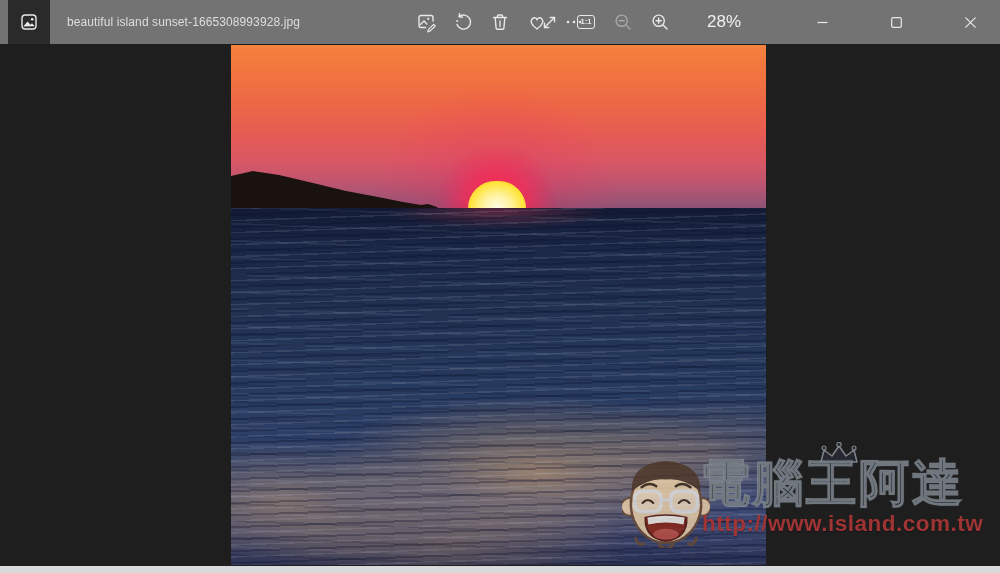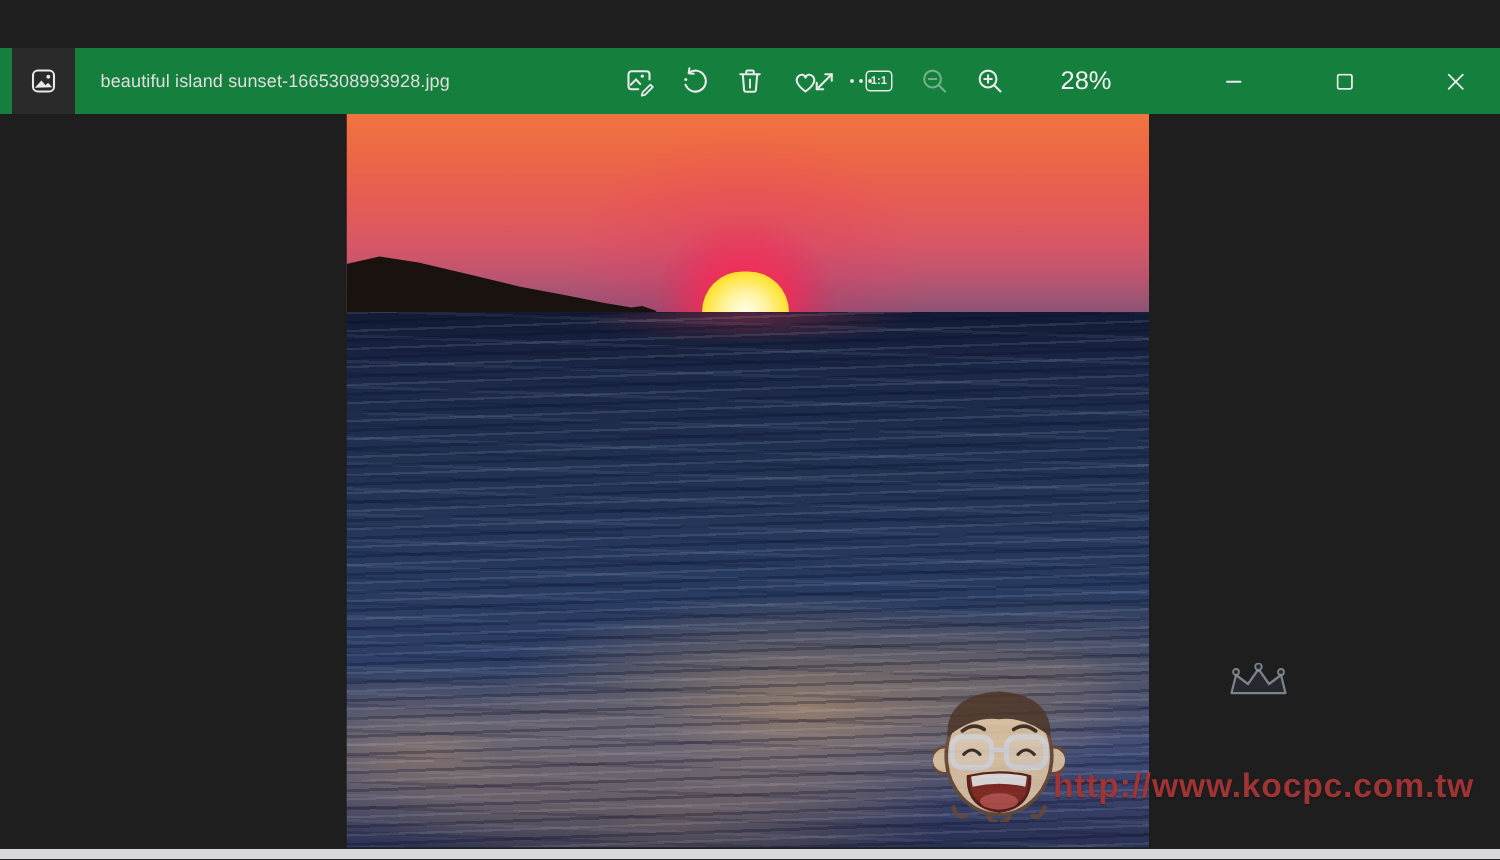--- a/index.html
+++ b/index.html
@@ -7,21 +7,21 @@
   body { font-family: "Liberation Sans", sans-serif; }
 
   .window {
     position: relative; width: 1000px; height: 573px;
     background: #1e1e1e; overflow: hidden;
   }
 
   
   .titlebar {
     position: absolute; top: 0; left: 0; width: 100%; height: 44px;
-    background: #15803d; display: flex; align-items: center; z-index: 30; margin-top: 32px;
+    background: #737373; display: flex; align-items: center; z-index: 30;
   }
   .app-tab {
     width: 42px; height: 44px; margin-left: 8px; background: #2a2a2a;
     display: flex; align-items: center; justify-content: center; cursor: default;
   }
   .title-text {
     margin-left: 17px; font-size: 12px; color: #dedede; letter-spacing: .1px;
     white-space: nowrap;
   }
   .toolbar-center {
@@ -283,17 +283,18 @@
       </svg>
     </span>
     <span class="wm-crown">
       <svg width="48" height="23" viewBox="0 0 48 23">
         <path d="M6 20 L9 8 L17 14 L24 4 L31 14 L39 8 L42 20 Z" fill="rgba(40,45,52,0.9)" stroke="rgba(160,168,176,0.85)" stroke-width="1.5" stroke-linejoin="round"></path>
         <circle cx="9" cy="6" r="2" fill="rgba(40,45,52,0.9)" stroke="rgba(160,168,176,0.85)" stroke-width="1.2"></circle>
         <circle cx="24" cy="2.5" r="2.2" fill="rgba(40,45,52,0.9)" stroke="rgba(160,168,176,0.85)" stroke-width="1.2"></circle>
         <circle cx="39" cy="6" r="2" fill="rgba(40,45,52,0.9)" stroke="rgba(160,168,176,0.85)" stroke-width="1.2"></circle>
       </svg>
     </span>
-    <div class="wm-url">http://www.kocpc.com.tw</div>
+    <div class="wm-site">電腦王阿達</div>
+    <div class="wm-url">http://www.island.com.tw</div>
   </div>
 
   <div class="bottom-strip"></div>
 </div>
 
 </body></html>

